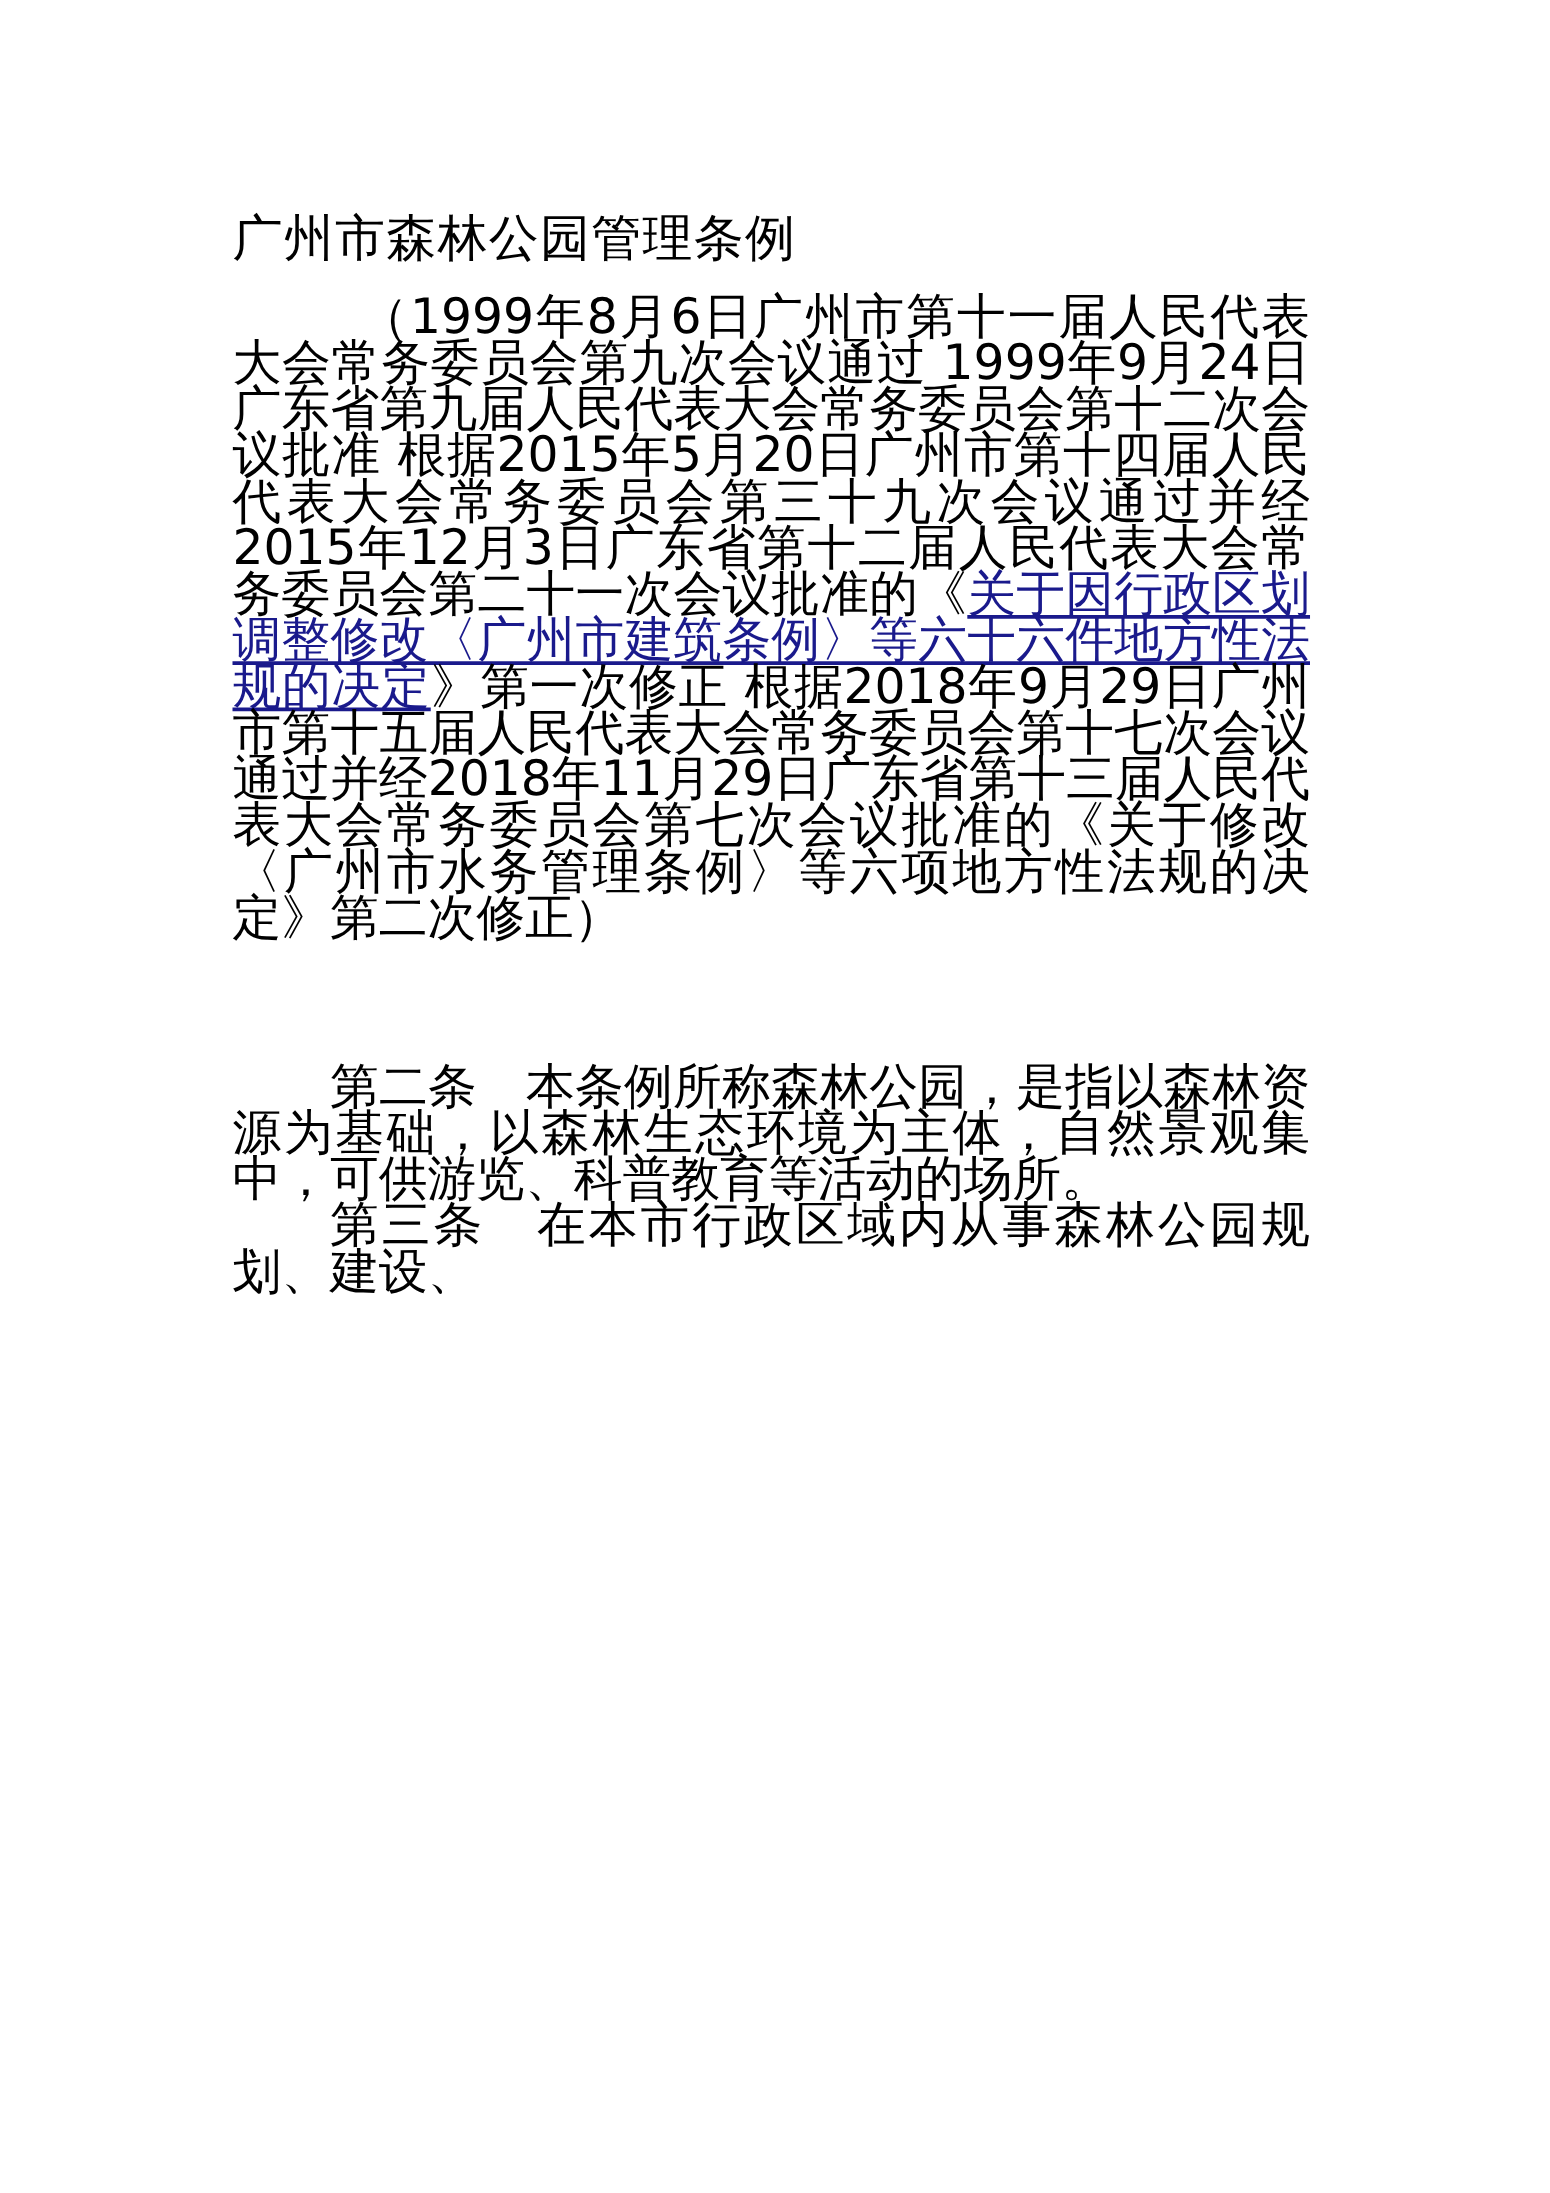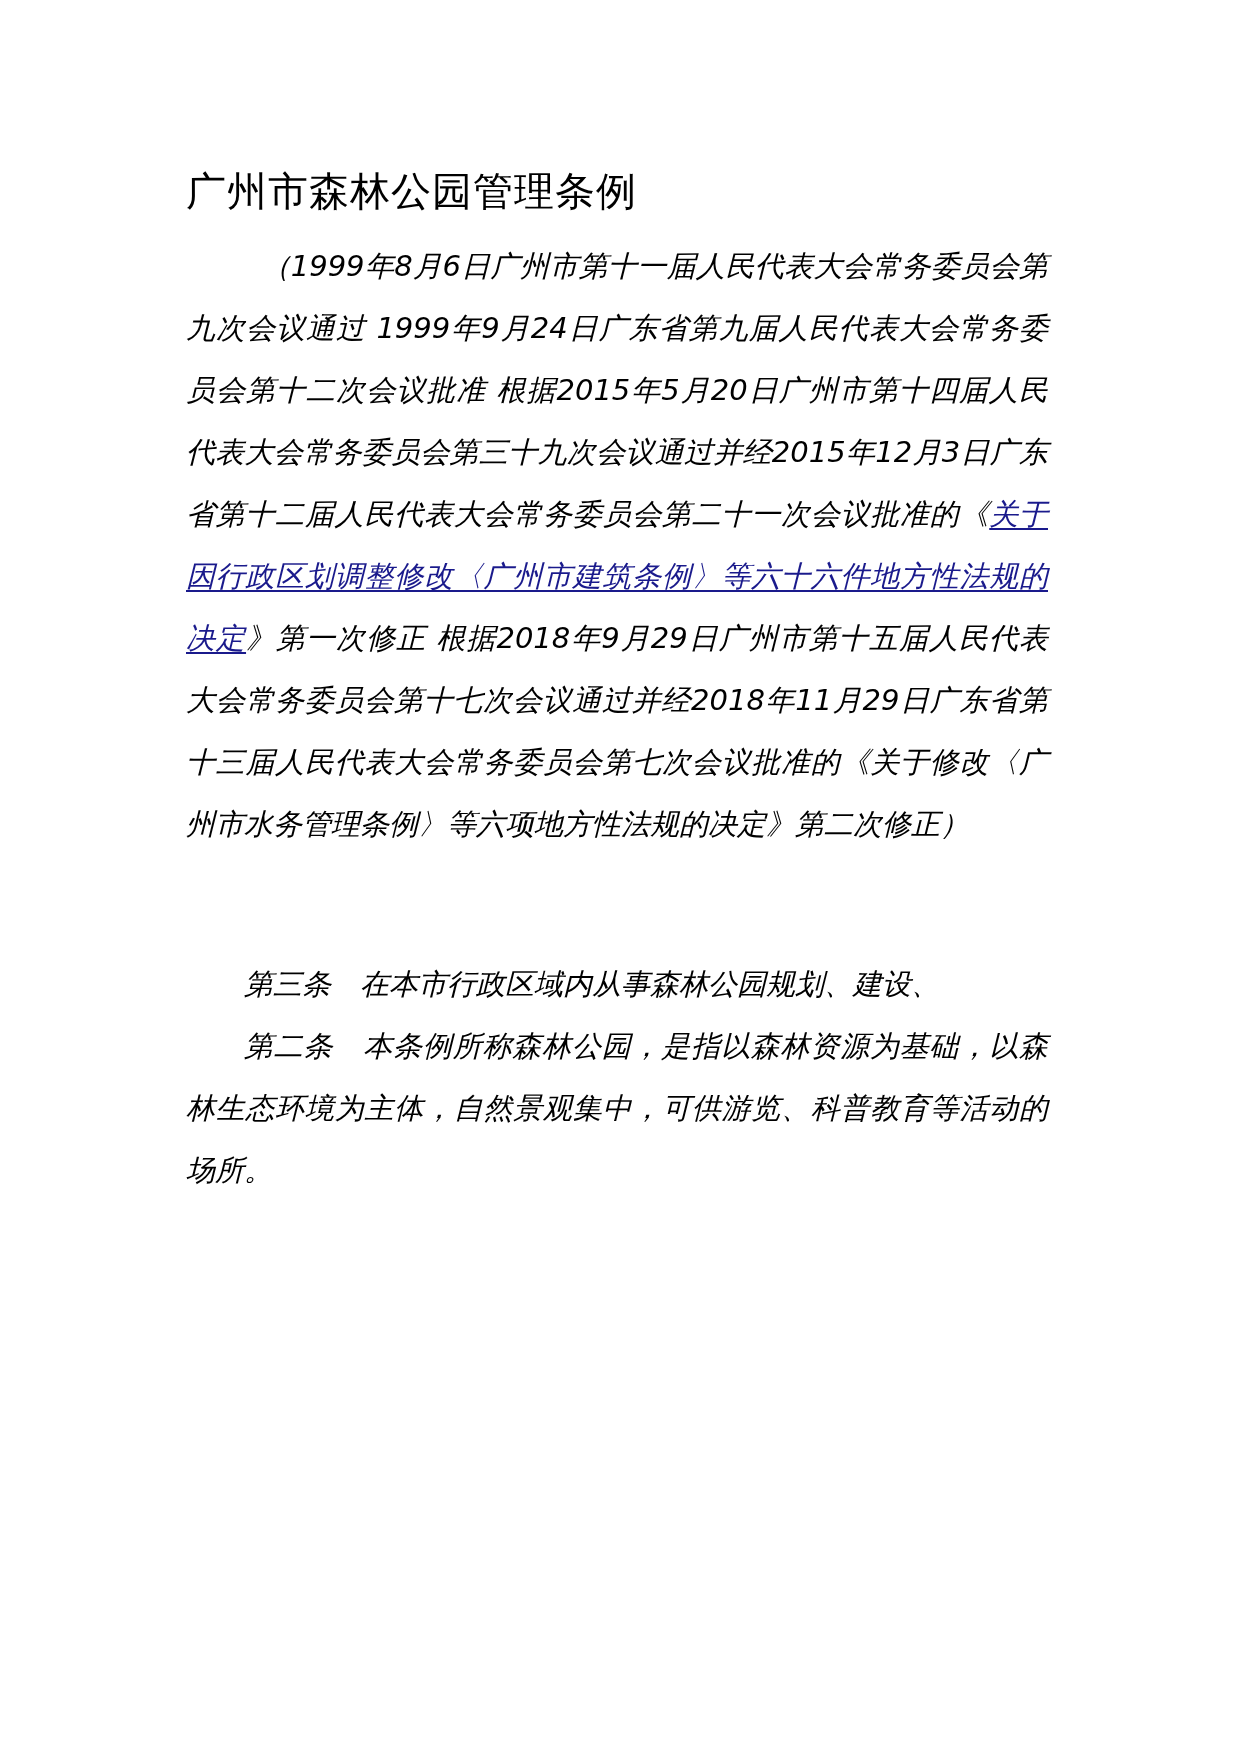--- a/index.html
+++ b/index.html
@@ -1,33 +1,33 @@
 <!DOCTYPE html>
 <html><head>
 <meta charset="utf-8">
 <style>
   html, body { margin: 0; padding: 0; background: #ffffff; }
   body { width: 1240px; height: 1754px; position: relative; overflow: hidden; font-family: "DejaVu Sans", "Liberation Sans", sans-serif; color: #000; }
   .page { position: absolute; left: 186px; top: 0; width: 862px; }
   .title { position: absolute; left: 0; top: 166px; width: 862px; text-align: left; font-size: 40px; line-height: 50px; letter-spacing: 1px; }
-  .body { position: absolute; left: 0; top: 235px; width: 862px; font-size: 29px; line-height: 62px; text-align: justify; text-justify: inter-character; font-style: italic; }
+  .body { position: absolute; left: 0; top: 235px; width: 862px; font-size: 39px; line-height: 37px; text-align: justify; text-justify: inter-character; }
   .para { margin: 0; text-indent: 2em; }
   .preamble { text-indent: 2.6em; }
   .gap { height: 98px; }
   a.ref { color: #1a1a8c; text-decoration: underline; text-underline-offset: 4px; }
 </style>
 </head>
 <body>
 
 <div class="page">
   <div class="title">广州市森林公园管理条例</div>
 
   <div class="body">
     <p class="para preamble"><span>（1999年8月6日广州市第十一届人民代表大会常务委员会第九次会议通过 1999年9月24日广东省第九届人民代表大会常务委员会第十二次会议批准  根据2015年5月20日广州市第十四届人民代表大会常务委员会第三十九次会议通过并经2015年12月3日广东省第十二届人民代表大会常务委员会第二十一次会议批准的《</span><a class="ref" href="#">关于因行政区划调整修改〈广州市建筑条例〉等六十六件地方性法规的决定</a><span>》第一次修正  根据2018年9月29日广州市第十五届人民代表大会常务委员会第十七次会议通过并经2018年11月29日广东省第十三届人民代表大会常务委员会第七次会议批准的《关于修改〈广州市水务管理条例〉等六项地方性法规的决定》第二次修正）</span></p>
 
     <div class="gap"></div>
 
 
+    <p class="para"><span>第二条</span> <span>本条例所称森林公园，是指以森林资源为基础，以森林生态环境为主体，自然景观集中，可供游览、科普教育等活动的场所。</span></p>
+
     <p class="para"><span>第三条</span> <span>在本市行政区域内从事森林公园规划、建设、</span></p>
-
-    <p class="para"><span>第二条</span> <span>本条例所称森林公园，是指以森林资源为基础，以森林生态环境为主体，自然景观集中，可供游览、科普教育等活动的场所。</span></p>
   </div>
 </div>
 
 </body></html>

